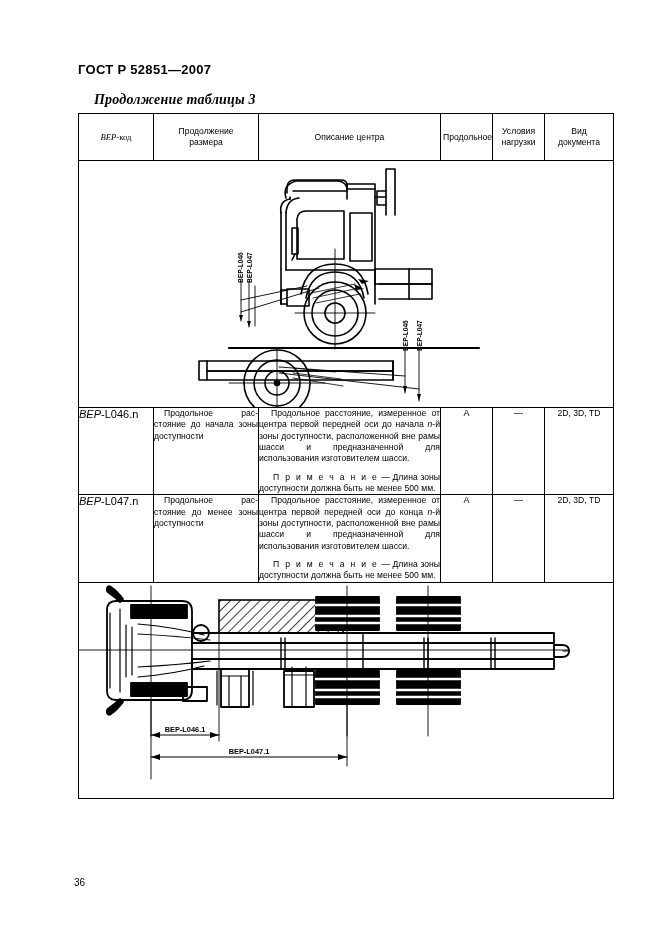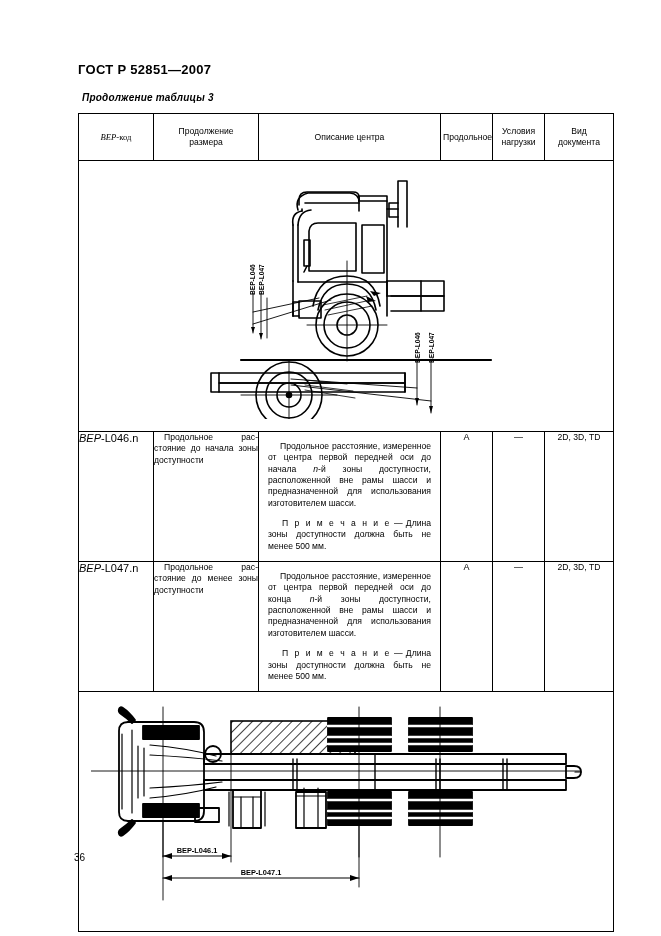--- a/index.html
+++ b/index.html
@@ -26,33 +26,34 @@
   .doc-header {
     position: absolute;
     left: 78px;
     top: 62px;
     font-size: 13px;
     font-weight: bold;
     letter-spacing: 0.3px;
   }
   .table-continuation {
     position: absolute;
-    left: 82px;
+    left: 94px;
     top: 92px;
-    font-size: 10px;
+    font-size: 14px;
     font-style: italic;
     font-weight: bold;
     letter-spacing: 0.2px;
+    font-family: Liberation Serif, serif;
   }
 
   
   .page-number {
     position: absolute;
     left: 74px;
-    top: 852px;
+    top: 877px;
     font-size: 10px;
   }
 
   
   .tbl {
     position: absolute;
     left: 78px;
     top: 113px;
     width: 535px;
     border-collapse: collapse;
@@ -76,21 +77,21 @@
   .hdr-code .nonital { font-style: normal; }
 
   .c1 { width: 75px; }
   .c2 { width: 105px; }
   .c3 { width: 182px; }
   .c4 { width: 52px; }
   .c5 { width: 52px; }
   .c6 { width: 69px; }
 
   
-  .fig-row td { padding: 12px; }
+  .fig-row td { padding: 0; }
   .fig-cell { position: relative; }
 
   
   .cell-code {
     text-align: left;
     font-size: 11px;
     padding: 7px 3px 3px;
     white-space: nowrap;
   }
   .cell-code .ital { font-style: italic; }
@@ -103,21 +104,21 @@
     text-indent: 10px;
     hyphens: manual;
     margin-left: 18px;
   }
   .cell-desc {
     font-size: 8.6px;
     line-height: 1.32;
     padding: 7px 6px 6px 6px;
     text-align: justify;
   }
-  .cell-desc p { margin: 9px; text-indent: 12px; }
+  .cell-desc p { margin: 0; text-indent: 12px; }
   .cell-desc p.note { margin-top: 7px; text-indent: 14px; }
   .cell-desc em { font-style: italic; }
   .spaced { letter-spacing: 1.6px; }
   .cell-center {
     text-align: center;
     font-size: 9px;
     padding: 7px 2px 2px;
   }
   .cell-center.doc { font-size: 8.6px; white-space: nowrap; }
 

